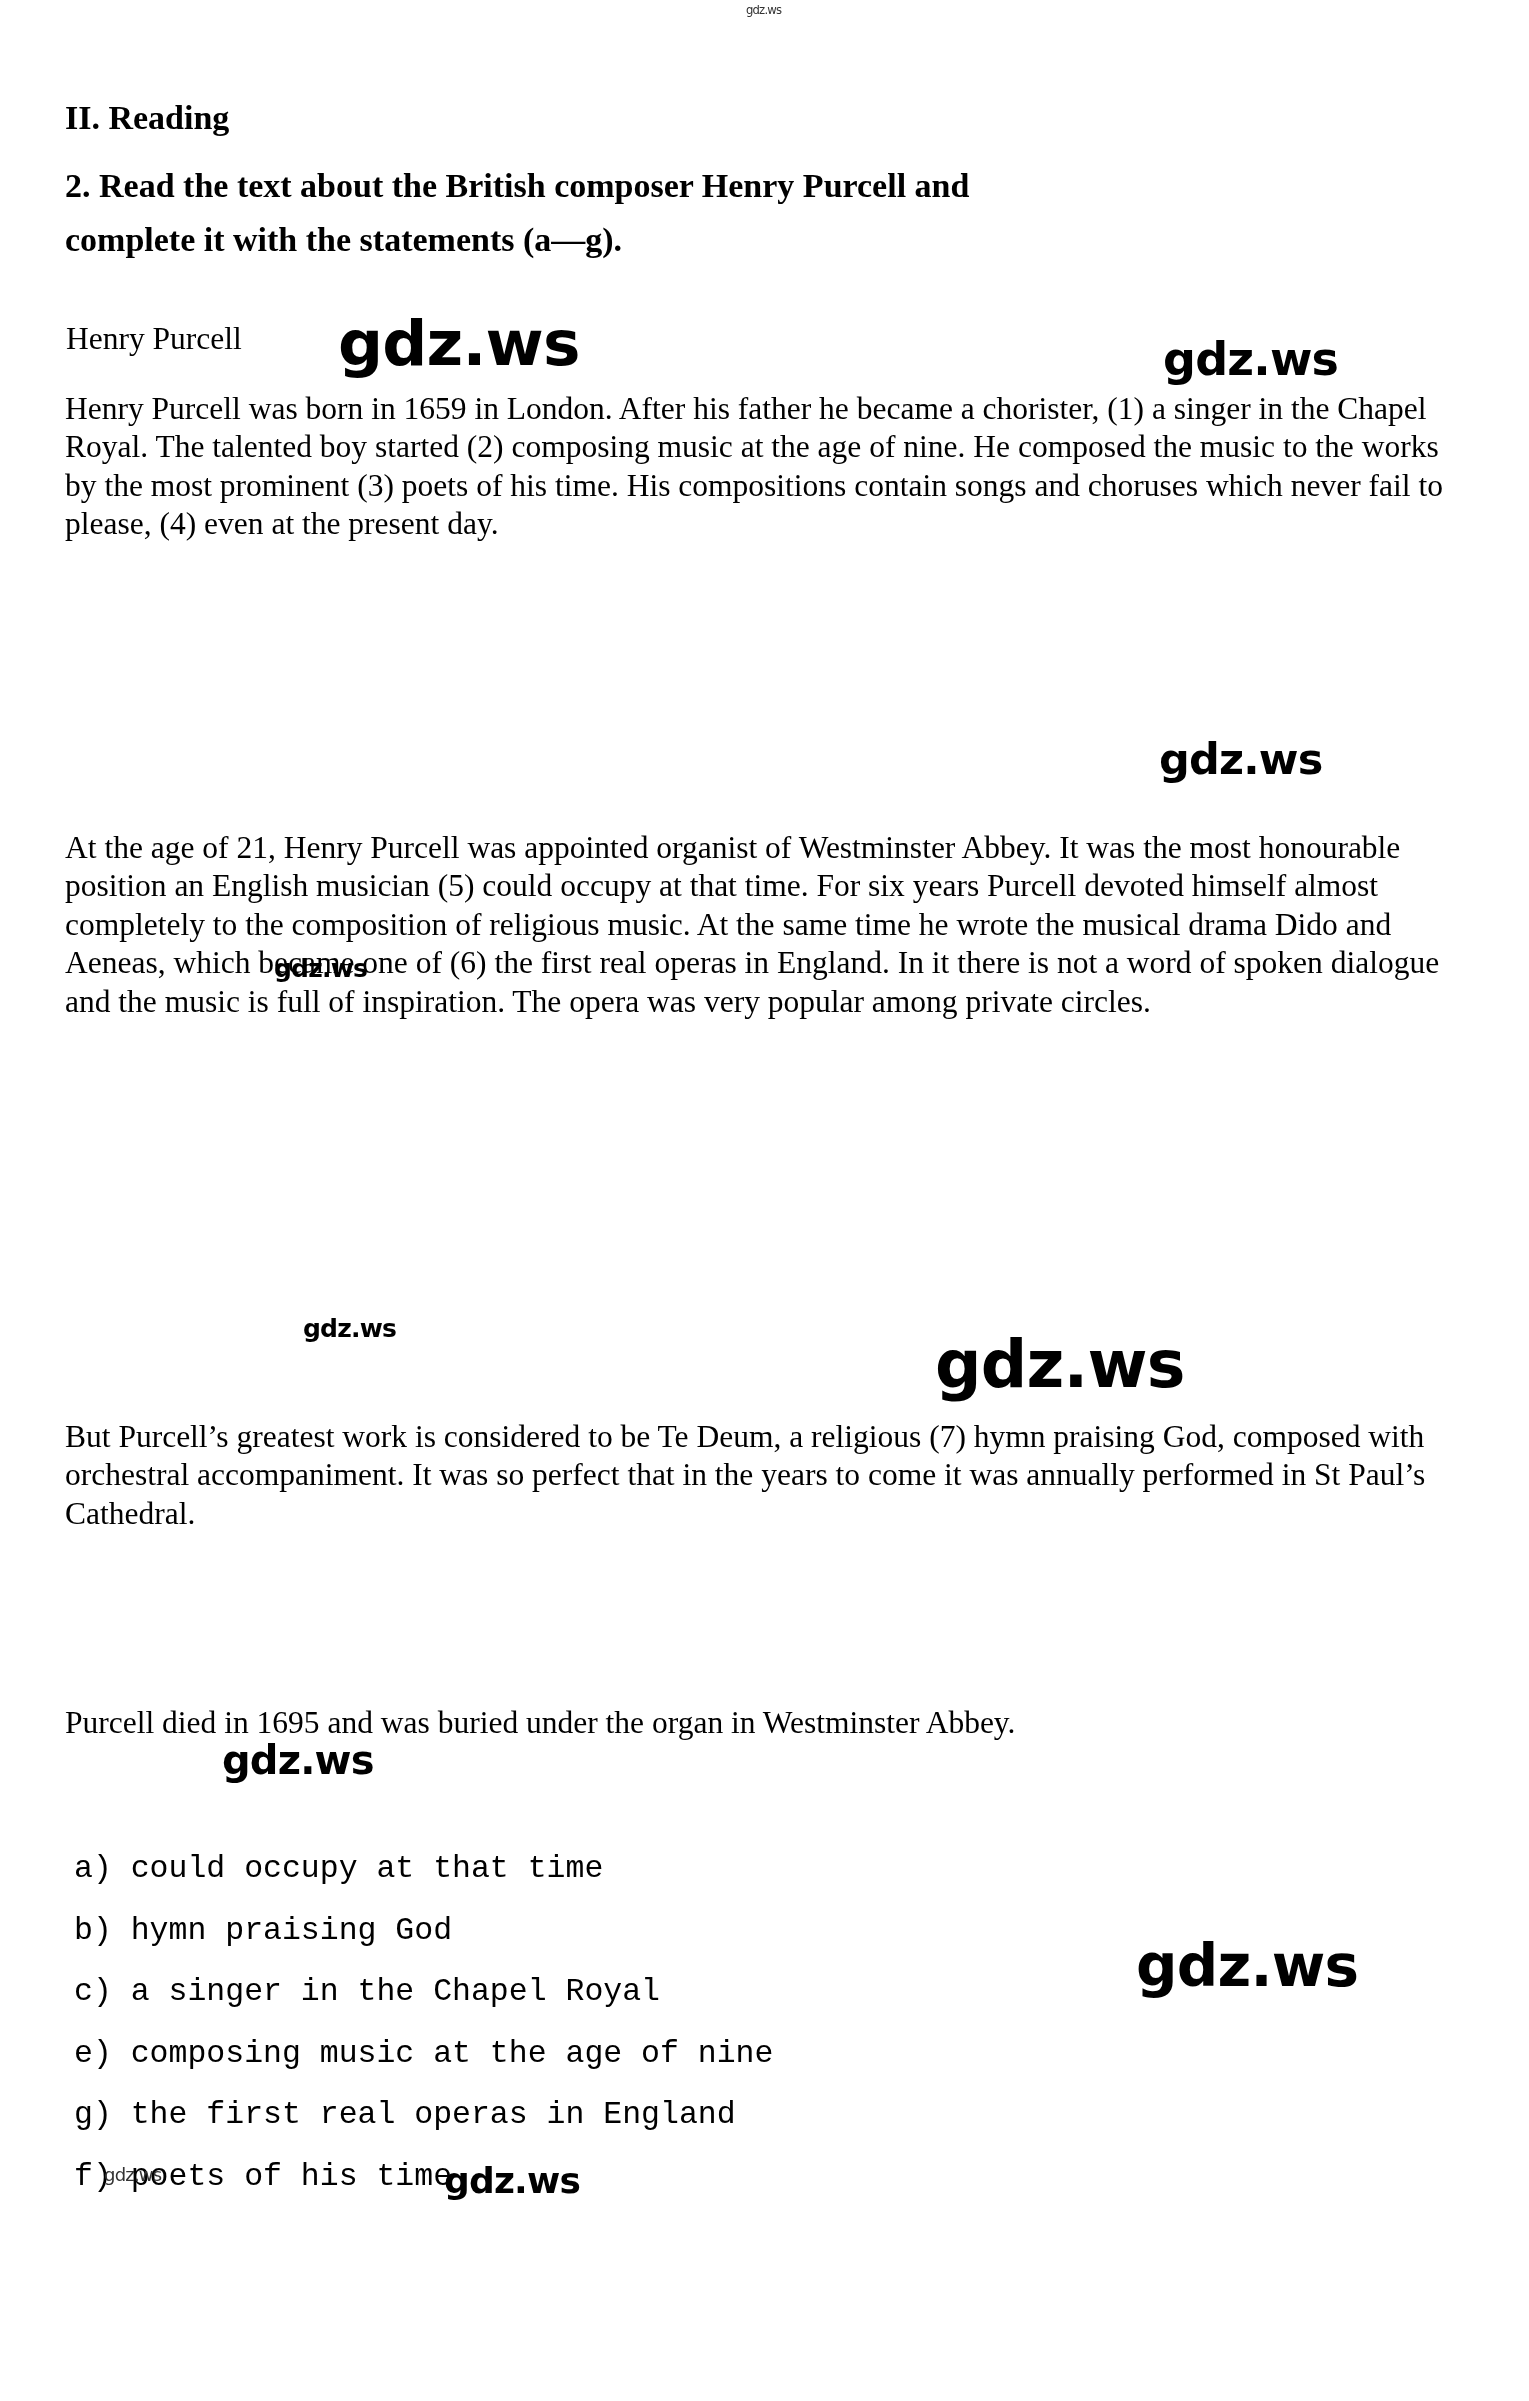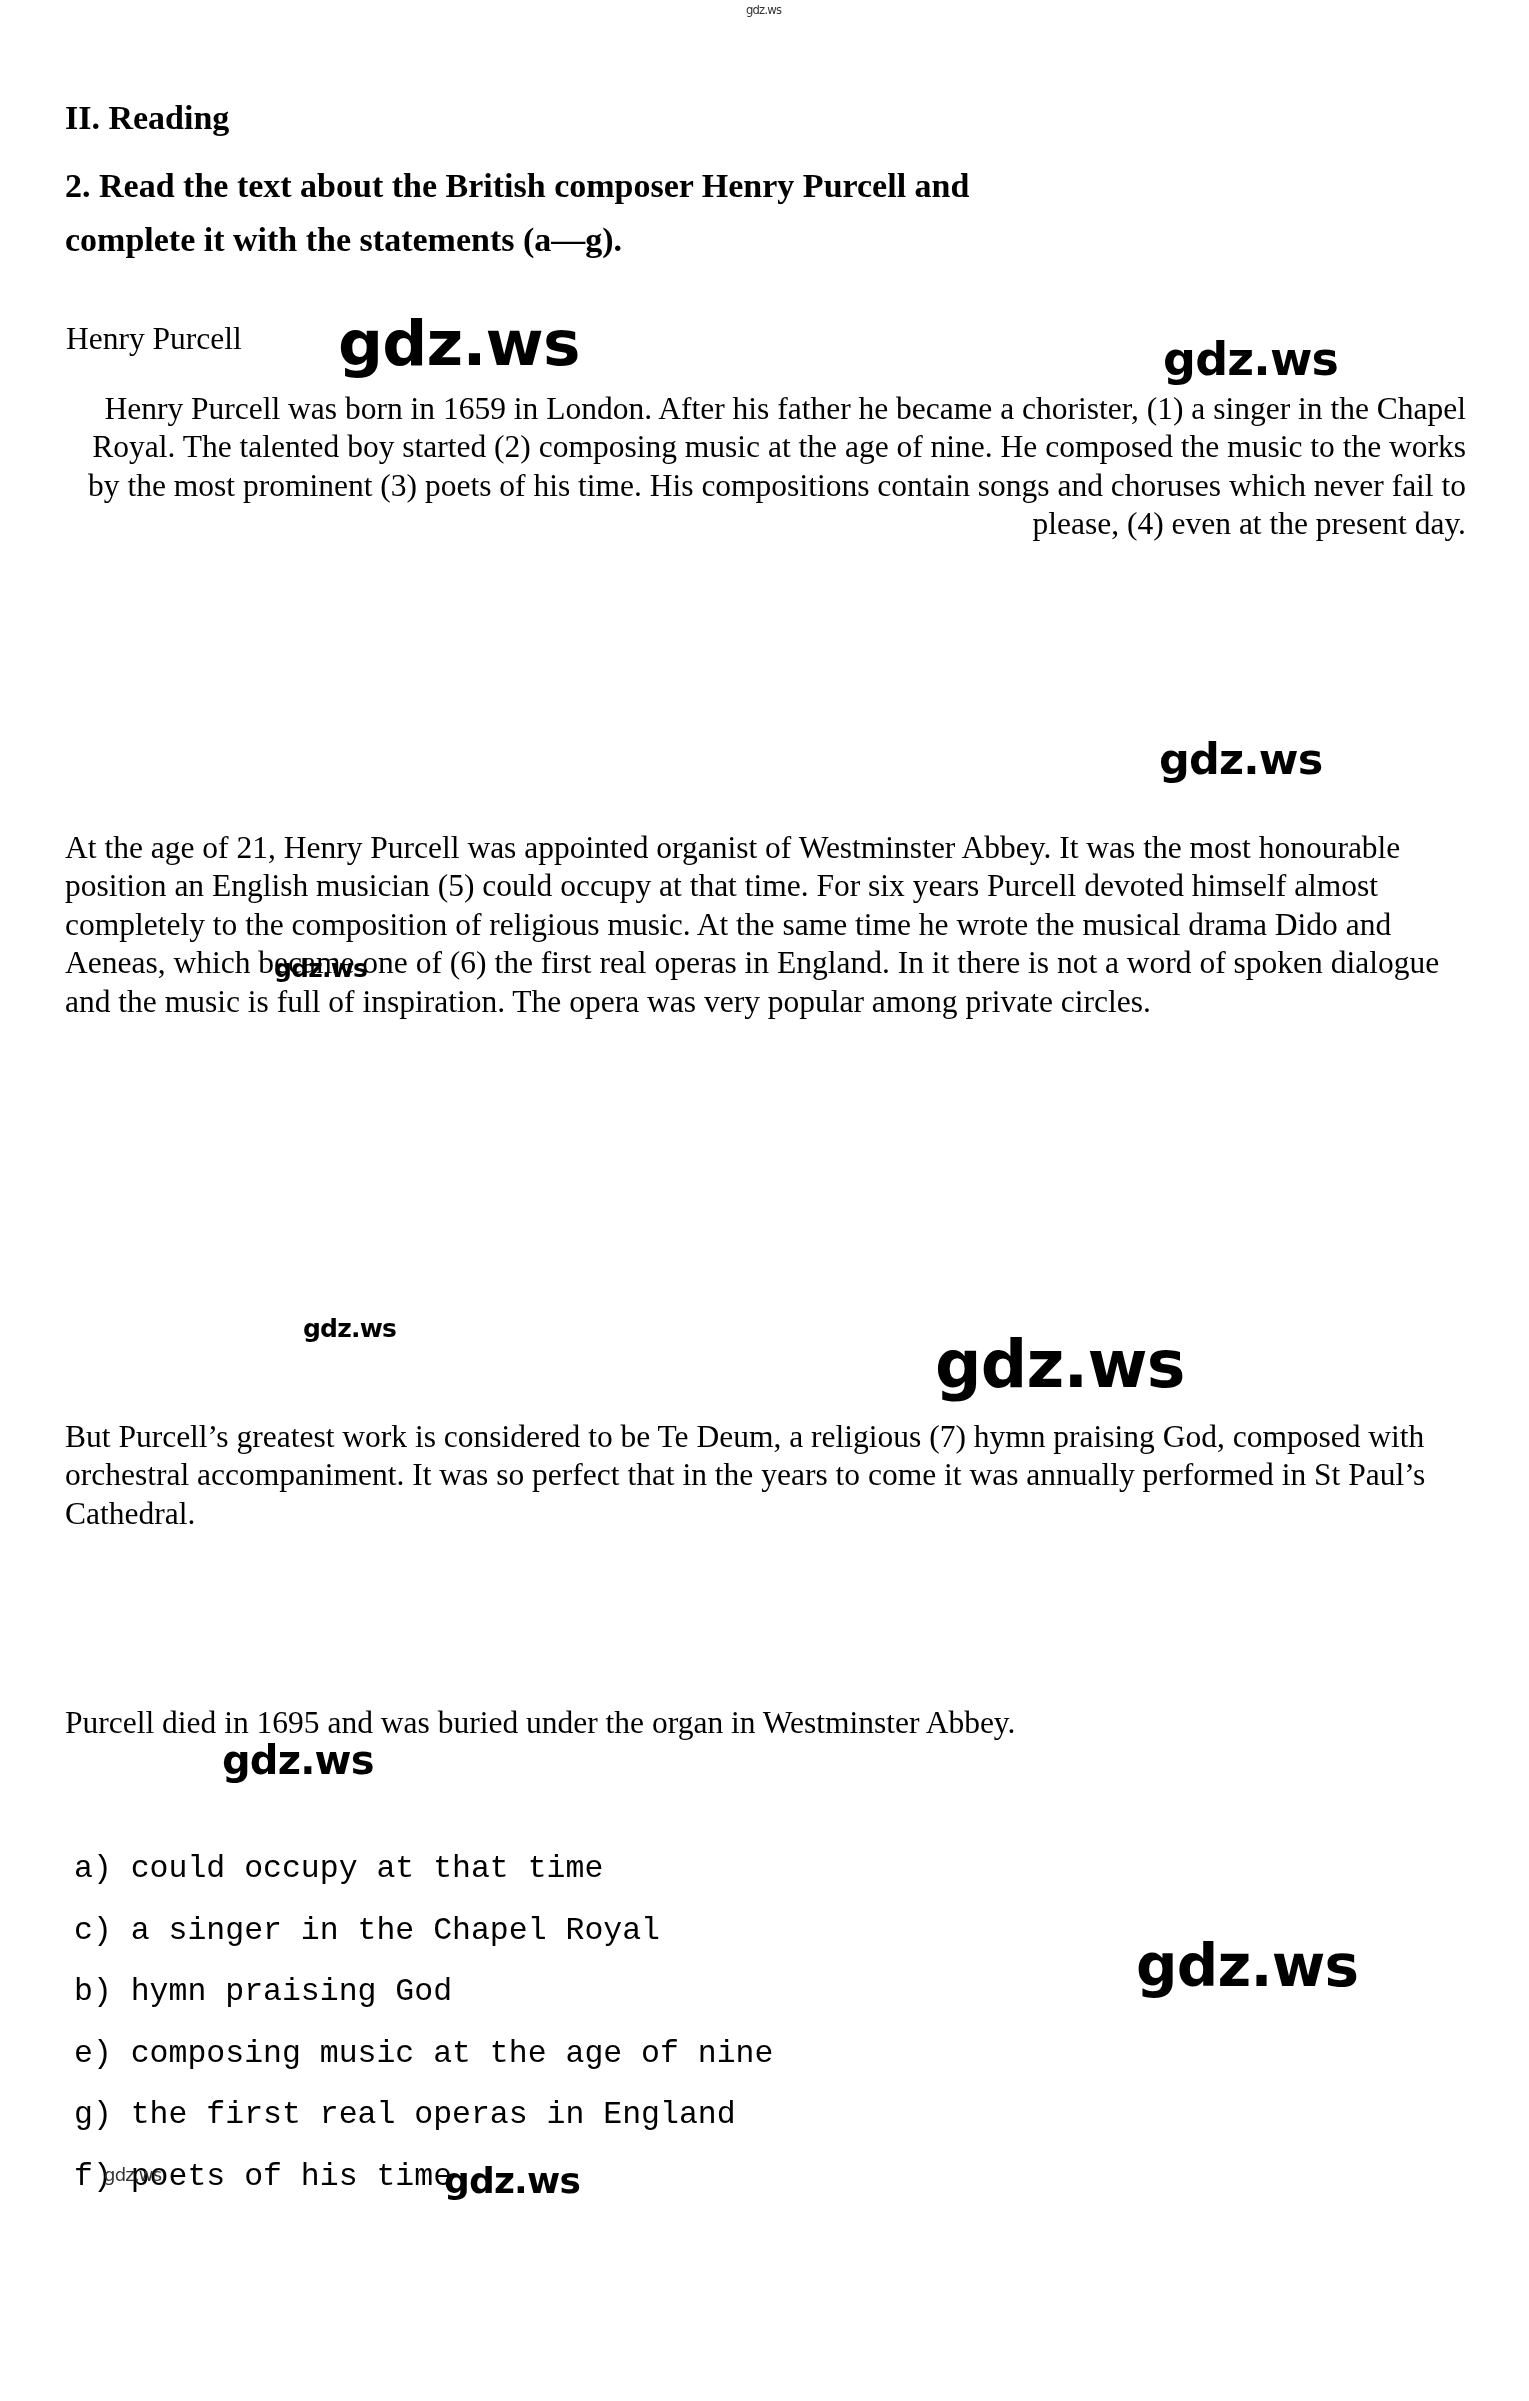--- a/index.html
+++ b/index.html
@@ -51,21 +51,21 @@
 
   
   .para {
     position: absolute;
     font-size: 31.5px;
     line-height: 1.22;
     text-align: left;
     margin: 0;
   }
   #p-title { left: 66px; top: 320px; width: 415px; }
-  #p1 { left: 65px; top: 390px; width: 1401px; text-align: right; }
+  #p1 { left: 65px; top: 390px; width: 1401px; }
   #p2 { left: 65px; top: 829px; width: 1410px; }
   #p3 { left: 65px; top: 1418px; width: 1418px; }
   #p4 { left: 65px; top: 1704px; width: 1377px; }
 
   .options {
     position: absolute;
     left: 74px;
     top: 1849px;
     width: 1161px;
     font-size: 31.5px;
@@ -92,22 +92,22 @@
   <p class="para" id="p1">Henry Purcell was born in 1659 in London. After his father he became a chorister, (1) a singer in the Chapel Royal. The talented boy started (2) composing music at the age of nine. He composed the music to the works by the most prominent (3) poets of his time. His compositions contain songs and choruses which never fail to please, (4) even at the present day.</p>
 
   <p class="para" id="p2">At the age of 21, Henry Purcell was appointed organist of Westminster Abbey. It was the most honourable position an English musician (5) could occupy at that time. For six years Purcell devoted himself almost completely to the composition of religious music. At the same time he wrote the musical drama Dido and Aeneas, which became one of (6) the first real operas in England. In it there is not a word of spoken dialogue and the music is full of inspiration. The opera was very popular among private circles.</p>
 
   <p class="para" id="p3">But Purcell’s greatest work is considered to be Te Deum, a religious (7) hymn praising God, composed with orchestral accompaniment. It was so perfect that in the years to come it was annually performed in St Paul’s Cathedral.</p>
 
   <p class="para" id="p4">Purcell died in 1695 and was buried under the organ in Westminster Abbey.</p>
 
   <div class="options">
     <span class="opt">a) could occupy at that time</span>
+    <span class="opt">b) hymn praising God</span>
     <span class="opt">c) a singer in the Chapel Royal</span>
-    <span class="opt">b) hymn praising God</span>
     <span class="opt">e) composing music at the age of nine</span>
     <span class="opt">g) the first real operas in England</span>
     <span class="opt">f) poets of his time</span>
   </div>
 
   <div id="watermark-layer">
       <span class="wm tiny" style="left: 746px; top: 3.3px; font-size: 11.6px;">gdz.ws</span>
       <span class="wm" style="left: 338px; top: 307px; font-size: 63px;">gdz.ws</span>
       <span class="wm" style="left: 1163px; top: 332px; font-size: 46px;">gdz.ws</span>
       <span class="wm" style="left: 1159px; top: 734px; font-size: 43px;">gdz.ws</span>

